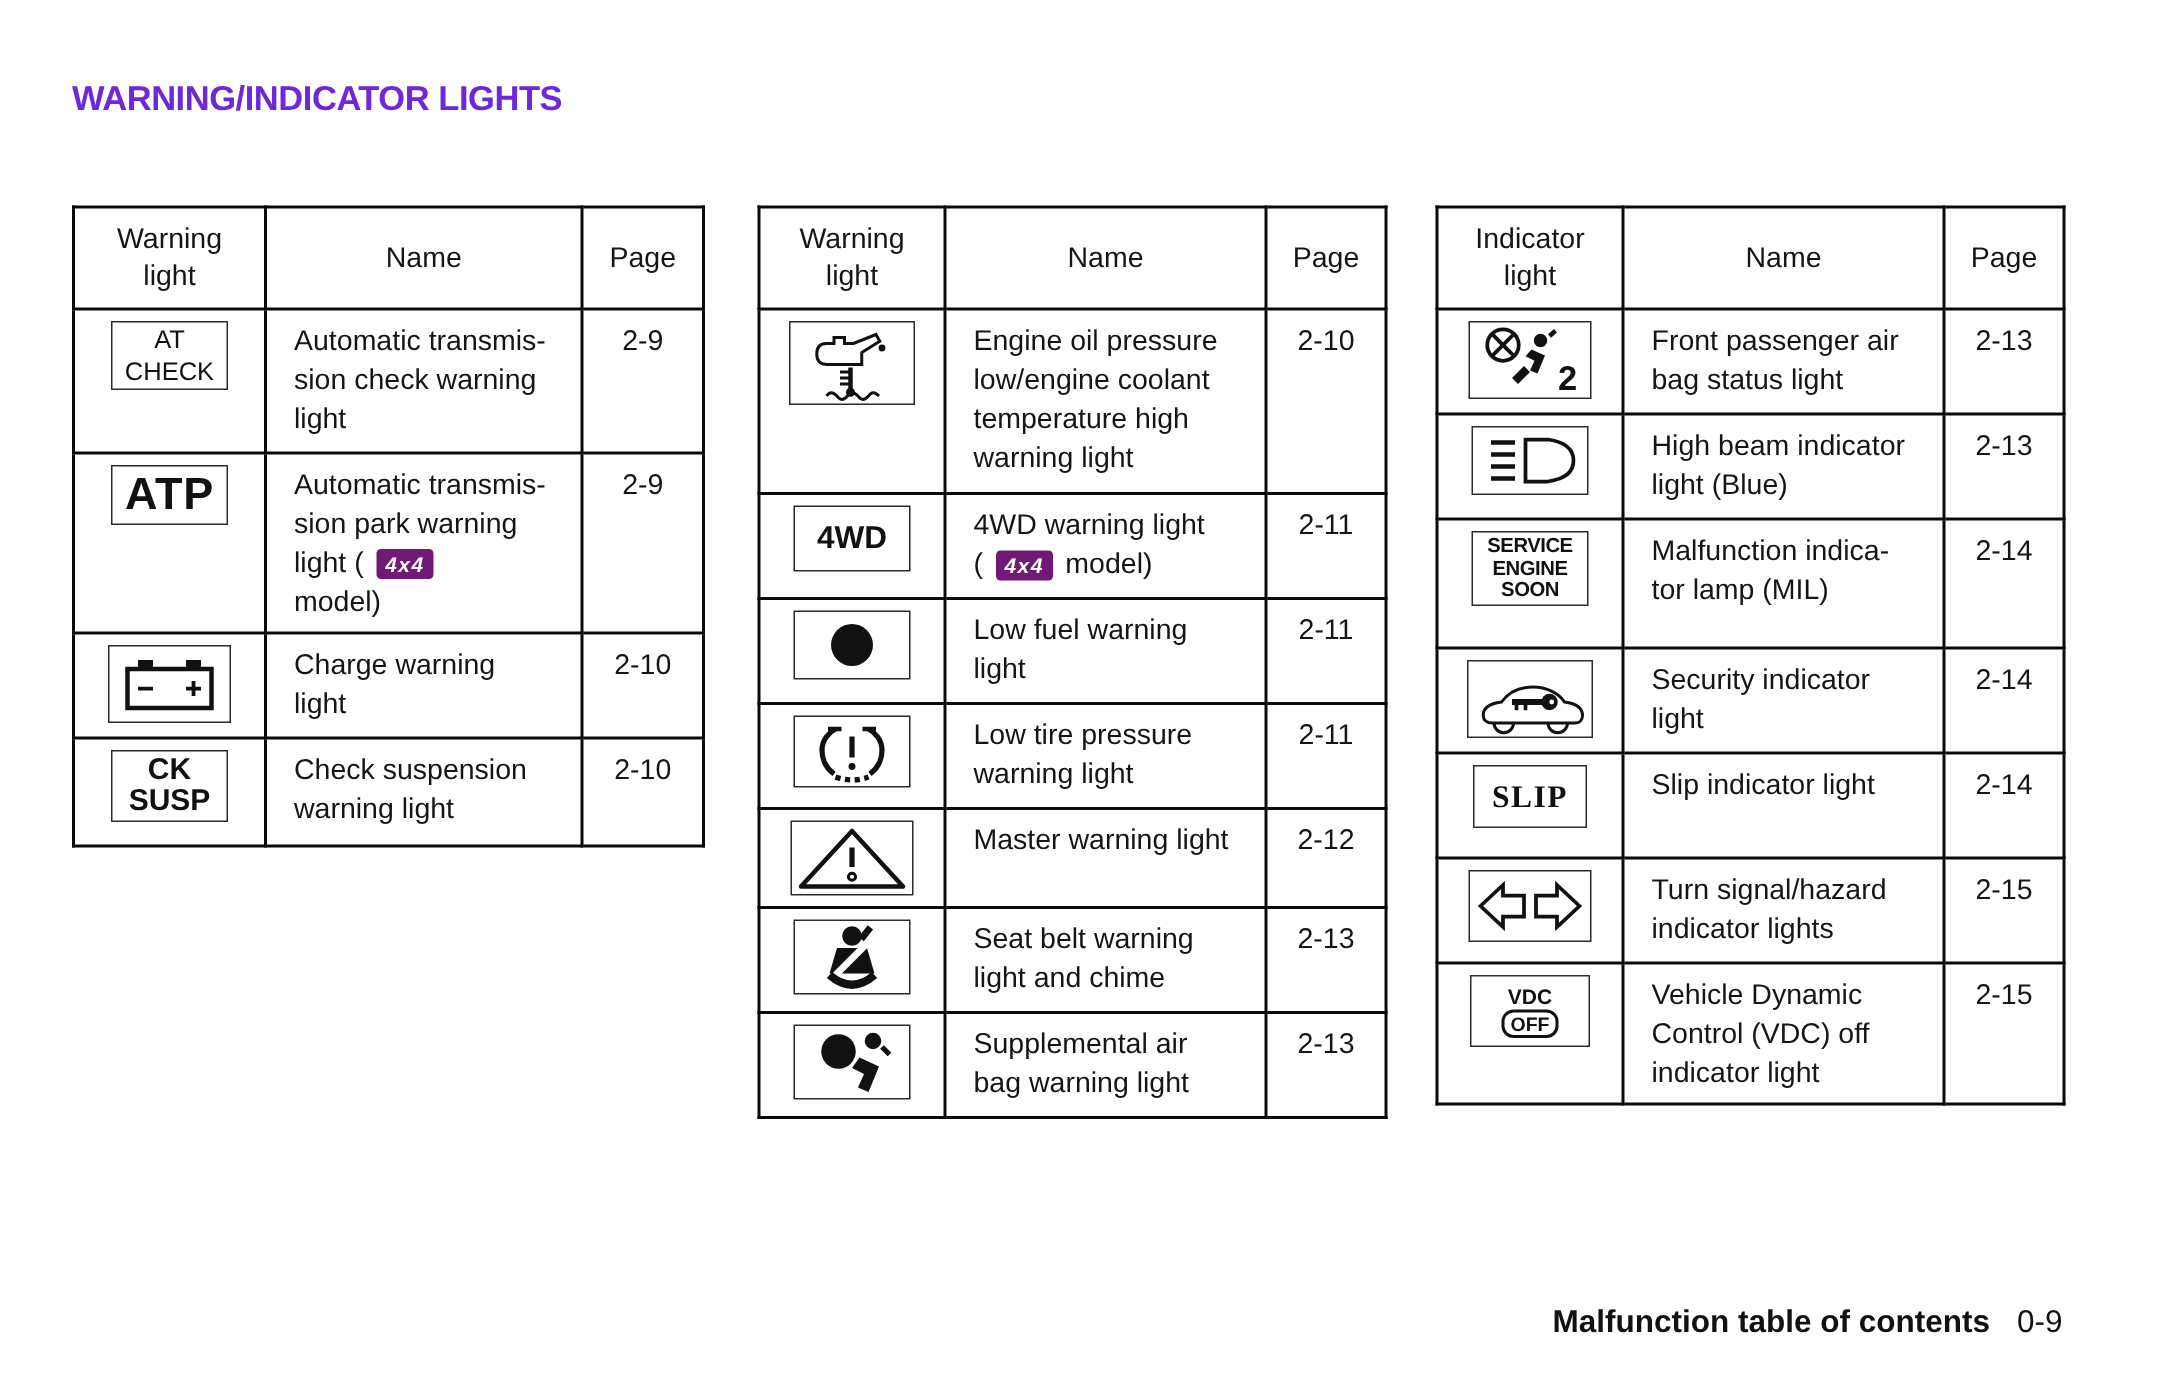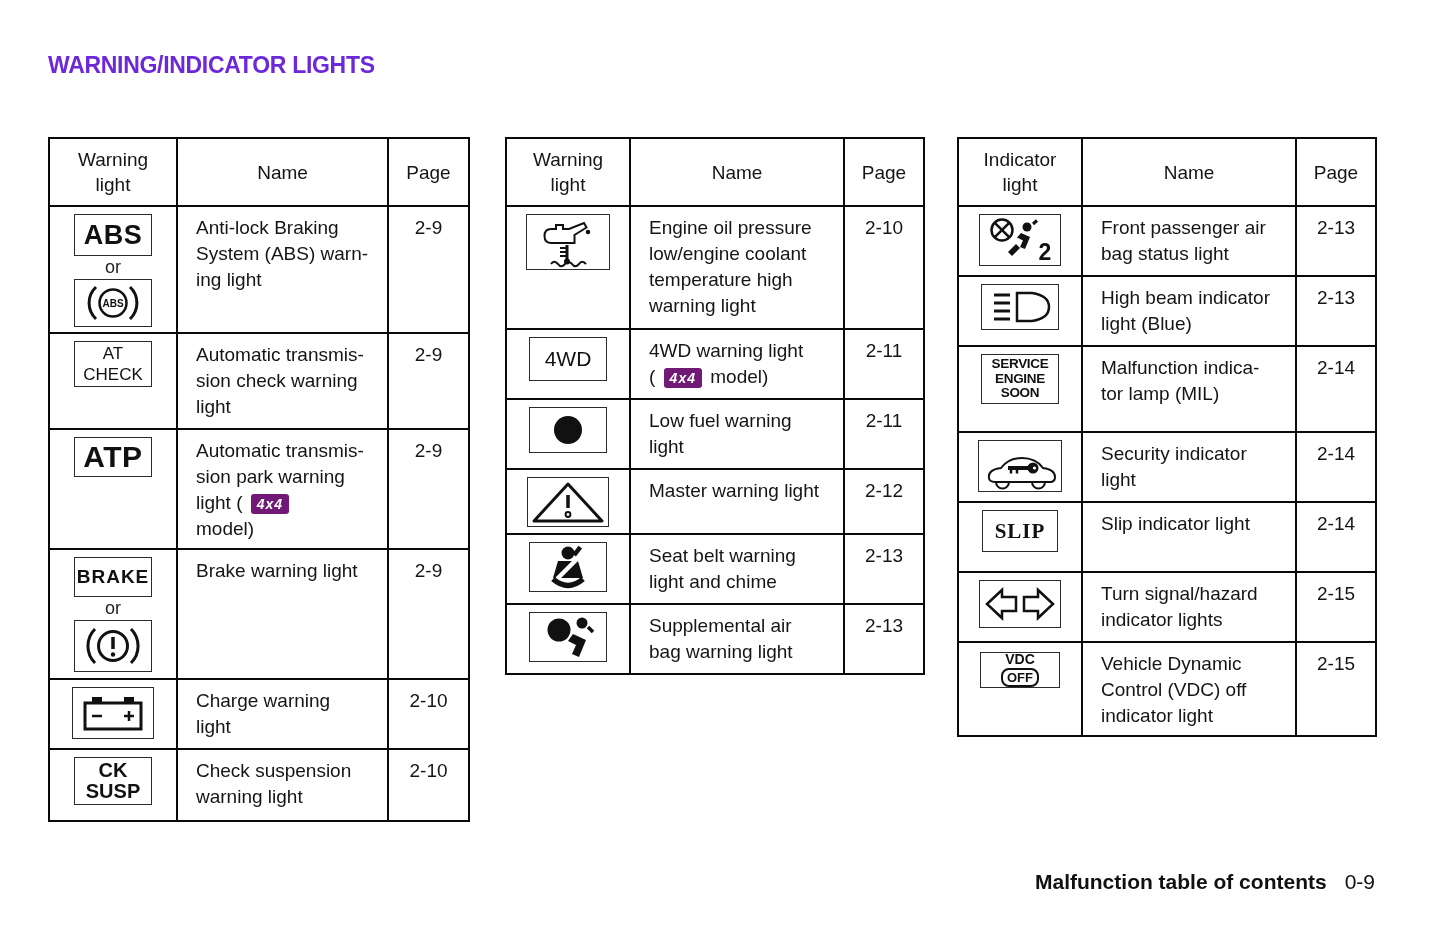--- a/index.html
+++ b/index.html
@@ -36,24 +36,24 @@
     border:1.5px solid #2b2b2b;background:#fff;white-space:pre-line;text-align:center;
     box-sizing:border-box;color:#111;
   }
   .or-lbl{font-size:18px;line-height:21px;color:#222;}
   .abs-box{width:78px;height:42px;font-size:27px;font-weight:bold;letter-spacing:0.5px;}
   .svg-box{padding:0;}
   .atcheck-box{width:78px;height:46px;font-size:17px;line-height:21px;}
   .atp-box{width:78px;height:40px;font-size:30px;font-weight:bold;letter-spacing:0.5px;}
   .brake-box{width:78px;height:40px;font-size:19px;font-weight:bold;letter-spacing:1px;}
   .cksusp-box{width:78px;height:48px;font-size:20px;line-height:21px;font-weight:bold;}
-  .fwd-box{width:78px;height:44px;font-size:21px;font-weight:normal;}
+  .fwd-box{width:78px;height:44px;font-size:21px;font-weight:bold;}
   .ses-box{width:78px;height:50px;font-size:13.5px;line-height:14.5px;font-weight:bold;letter-spacing:-0.3px;}
   .slip-box{width:76px;height:42px;font-size:21px;font-weight:bold;letter-spacing:1px;font-family:Liberation Serif, serif;}
-  .vdc-box{width:80px;height:36px;gap:1px;}
+  .vdc-box{width:80px;height:48px;gap:1px;}
   .vdc-txt{font-size:14px;font-weight:bold;line-height:15px;}
   .off-pill{
     font-size:13px;font-weight:bold;line-height:15px;border:2px solid #111;
     border-radius:8px;padding:0 4px;
   }
   .badge-4x4{
     display:inline-block;background:#701a75;color:#fff;font-weight:bold;font-style:italic;
     font-size:14px;line-height:18px;padding:1px 6px;border-radius:3px;letter-spacing:1px;
     vertical-align:baseline;margin:0 3px;
   }
@@ -72,77 +72,38 @@
       <col style="width:211px">
       <col style="width:81px">
     </colgroup>
   <tbody>
       <tr style="height:68px">
     <th>Warning
 light</th>
     <th>Name</th>
     <th>Page</th>
   </tr>
-  <tr style="height:127px">
-    <td class="iconc">
-      <div class="icon-stack">
-        <span class="ibox abs-box">ABS</span>
-        <span class="or-lbl">or</span>
-        <span class="ibox svg-box" style="width:78px;height:48px">
-          <svg width="72" height="44" viewBox="0 0 72 44">
-            <circle cx="36" cy="22" r="13.5" fill="none" stroke="#111" stroke-width="2.5"></circle>
-            <text x="36" y="26" text-anchor="middle" font-size="10" font-weight="bold" font-family="Liberation Sans, sans-serif" fill="#111">ABS</text>
-            <path d="M19,6 A22,22 0 0 0 19,38" fill="none" stroke="#111" stroke-width="3"></path>
-            <path d="M53,6 A22,22 0 0 1 53,38" fill="none" stroke="#111" stroke-width="3"></path>
-          </svg>
-        </span>
-      </div>
-    </td>
-    <td class="namec">Anti-lock Braking
-System (ABS) warn-
-ing light</td>
-    <td class="pagec">2-9</td>
-  </tr>
   <tr style="height:96px">
     <td class="iconc">
       <span class="ibox atcheck-box">AT
 CHECK</span>
     </td>
     <td class="namec">Automatic transmis-
 sion check warning
 light</td>
     <td class="pagec">2-9</td>
   </tr>
   <tr style="height:120px">
     <td class="iconc">
       <span class="ibox atp-box">ATP</span>
     </td>
     <td class="namec"><span>Automatic transmis-
 sion park warning
 light ( </span><span class="badge-4x4">4x4</span><span>
 model)</span></td>
-    <td class="pagec">2-9</td>
-  </tr>
-  <tr style="height:130px">
-    <td class="iconc">
-      <div class="icon-stack">
-        <span class="ibox brake-box">BRAKE</span>
-        <span class="or-lbl">or</span>
-        <span class="ibox svg-box" style="width:78px;height:52px">
-          <svg width="72" height="48" viewBox="0 0 72 48">
-            <circle cx="36" cy="24" r="14.5" fill="none" stroke="#111" stroke-width="3"></circle>
-            <line x1="36" y1="15" x2="36" y2="27" stroke="#111" stroke-width="3.5"></line>
-            <circle cx="36" cy="32.5" r="2.2" fill="#111"></circle>
-            <path d="M18,7 A24,24 0 0 0 18,41" fill="none" stroke="#111" stroke-width="3"></path>
-            <path d="M54,7 A24,24 0 0 1 54,41" fill="none" stroke="#111" stroke-width="3"></path>
-          </svg>
-        </span>
-      </div>
-    </td>
-    <td class="namec">Brake warning light</td>
     <td class="pagec">2-9</td>
   </tr>
   <tr style="height:70px">
     <td class="iconc">
       <span class="ibox svg-box" style="width:82px;height:52px">
         <svg width="76" height="46" viewBox="0 0 76 46">
           <rect x="10" y="13" width="56" height="26" fill="none" stroke="#111" stroke-width="3"></rect>
           <rect x="17" y="7" width="10" height="6" fill="#111"></rect>
           <rect x="49" y="7" width="10" height="6" fill="#111"></rect>
           <line x1="17" y1="26" x2="27" y2="26" stroke="#111" stroke-width="2.5"></line>
@@ -214,20 +175,38 @@
       <span class="ibox svg-box" style="width:78px;height:46px">
         <svg width="72" height="40" viewBox="0 0 72 40">
           <circle cx="36" cy="20" r="14" fill="#111"></circle>
         </svg>
       </span>
     </td>
     <td class="namec">Low fuel warning
 light</td>
     <td class="pagec">2-11</td>
   </tr>
+  <tr style="height:70px">
+    <td class="iconc">
+      <span class="ibox svg-box" style="width:78px;height:48px">
+        <svg width="72" height="44" viewBox="0 0 72 44">
+          <line x1="20" y1="7" x2="29" y2="7" stroke="#111" stroke-width="3"></line>
+          <line x1="43" y1="7" x2="52" y2="7" stroke="#111" stroke-width="3"></line>
+          <path d="M25,7 c-4,2 -9,7 -9,14 c0,8 4,13 8,16" fill="none" stroke="#111" stroke-width="3.5"></path>
+          <path d="M47,7 c4,2 9,7 9,14 c0,8 -4,13 -8,16" fill="none" stroke="#111" stroke-width="3.5"></path>
+          <path d="M25,39 q11,4 22,0" fill="none" stroke="#111" stroke-width="3.5" stroke-dasharray="3.5,3"></path>
+          <line x1="36" y1="12" x2="36" y2="26" stroke="#111" stroke-width="3.5"></line>
+          <circle cx="36" cy="32" r="2.3" fill="#111"></circle>
+        </svg>
+      </span>
+    </td>
+    <td class="namec">Low tire pressure
+warning light</td>
+    <td class="pagec">2-11</td>
+  </tr>
   <tr style="height:65px">
     <td class="iconc">
       <span class="ibox svg-box" style="width:82px;height:50px">
         <svg width="76" height="46" viewBox="0 0 76 46">
           <path d="M38,5 L72,42 L4,42 Z" fill="none" stroke="#111" stroke-width="3" stroke-linejoin="round"></path>
           <line x1="38" y1="16" x2="38" y2="29" stroke="#111" stroke-width="3.5"></line>
           <circle cx="38" cy="35.5" r="2.4" fill="none" stroke="#111" stroke-width="2"></circle>
         </svg>
       </span>
     </td>

